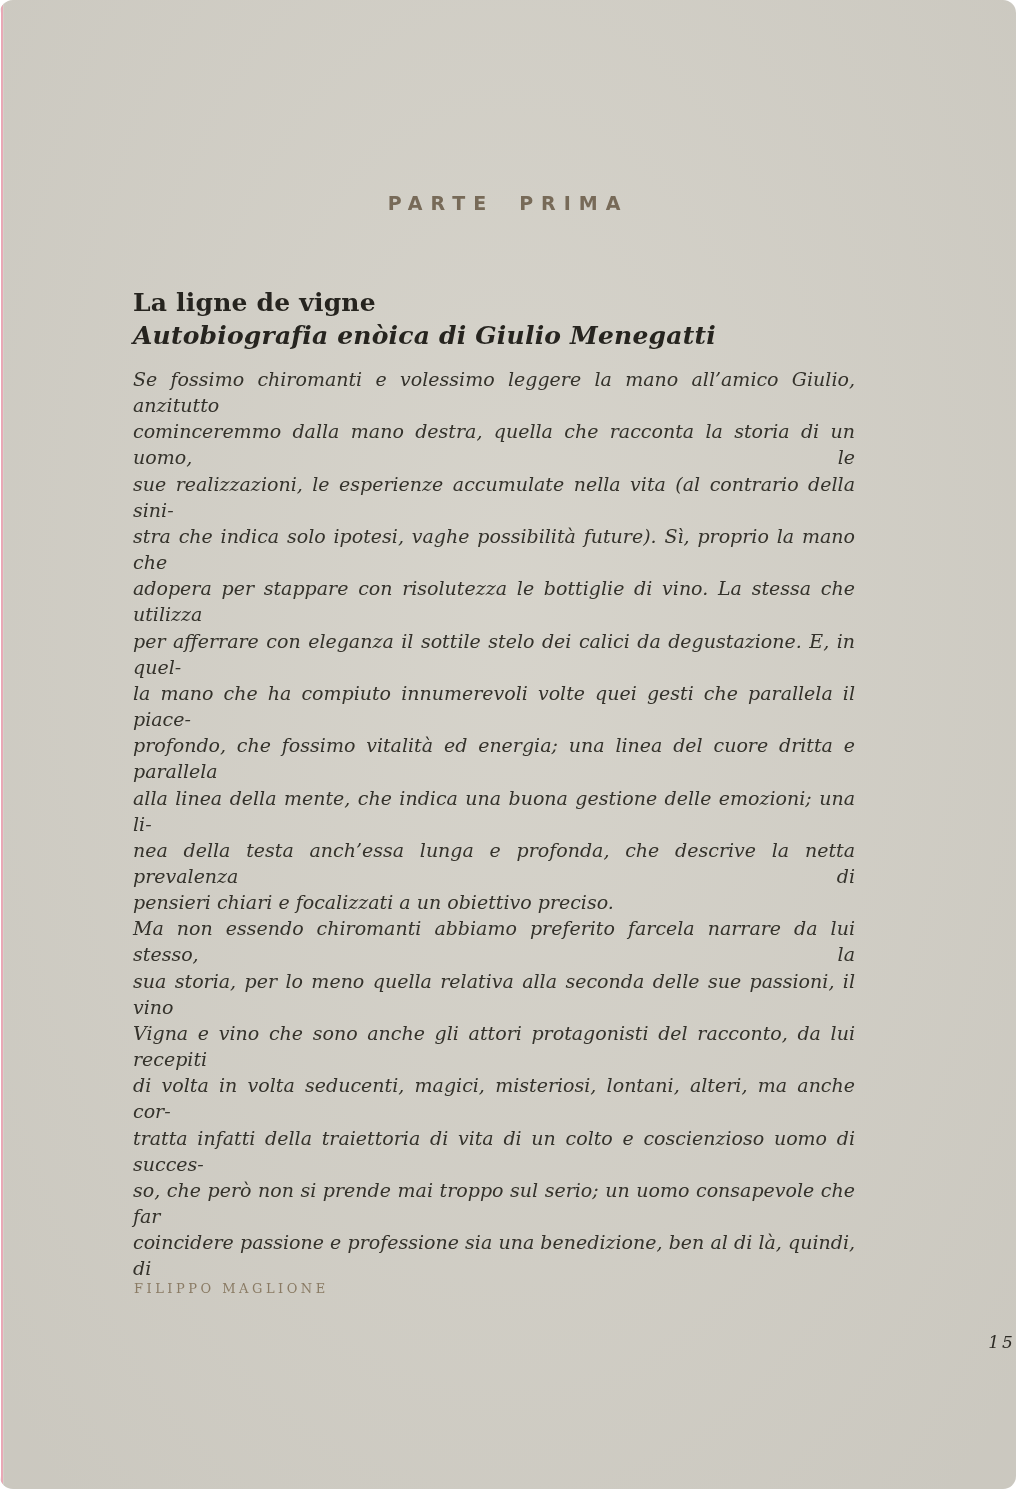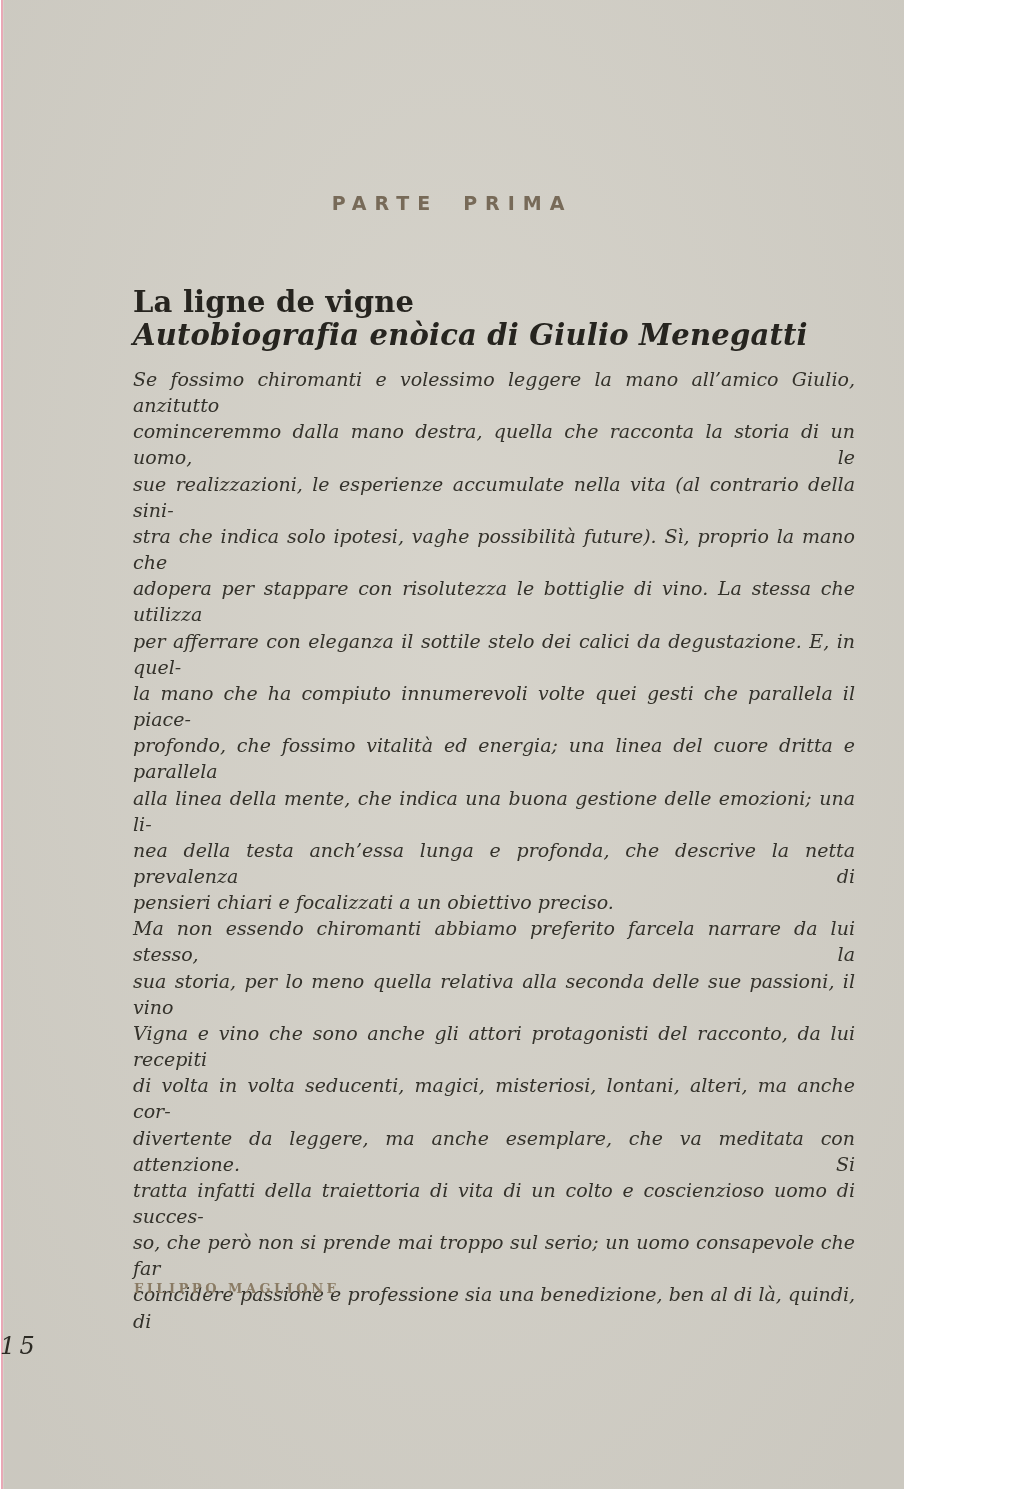--- a/index.html
+++ b/index.html
@@ -1,23 +1,24 @@
 <!DOCTYPE html>
 <html><head>
 <meta charset="utf-8">
 <style>
   html, body { margin: 0; padding: 0; }
   .page {
     position: relative;
-    width: 904px;
+    width: 1016px;
     height: 1489px;
     background: #d4d1c8;
     background-image: radial-gradient(ellipse at 50% 40%, rgba(255,255,255,0.06), rgba(0,0,0,0.045) 95%);
     overflow: hidden;
     font-family: "DejaVu Serif", serif;
+    border-radius: 13px;
   }
   .scan-edge {
     position: absolute;
     left: 0; top: 0; bottom: 0;
     width: 4px;
     background: linear-gradient(to right, #ffffff 0 1px, #e9a8b6 1px 3px, #d4d1c8 3px);
   }
   .section-heading {
     position: absolute;
     top: 192px; left: 0;
@@ -27,21 +28,21 @@
     font-weight: 700;
     font-size: 19px;
     letter-spacing: 0.42em;
     word-spacing: 0.55em;
     color: #776a58;
   }
   .title-block {
     position: absolute;
     left: 133px; top: 286px;
     color: #26241f;
-    font-size: 29px;
+    font-size: 25px;
     line-height: 33px;
     letter-spacing: 0.2px;
   }
   .book-title { font-weight: 700; font-style: normal; }
   .book-subtitle { font-weight: 700; font-style: italic; }
   .body-text {
     position: absolute;
     left: 133px; top: 366px;
     width: 722px;
     font-style: italic;
@@ -53,33 +54,33 @@
     text-align: justify;
     text-align-last: justify;
     white-space: normal;
   }
   .body-text .line.last {
     text-align-last: left;
   }
   .author-line {
     position: absolute;
     left: 134px; top: 1281px;
-    font-weight: 700;
+    font-weight: 400;
     font-style: normal;
     font-size: 13px;
     letter-spacing: 0.27em;
     color: #8a7b64;
   }
   .page-number {
     position: absolute;
     top: 1332px; left: 0;
     width: 100%;
-    text-align: left;
+    text-align: right;
     font-style: italic;
-    font-size: 24px;
+    font-size: 17px;
     letter-spacing: 0.18em;
     color: #2c2a24;
   }
 </style>
 </head>
 <body>
 
 <div class="page">
   <div class="scan-edge"></div>
 
@@ -102,21 +103,20 @@
         <div class="line">profondo, che fossimo vitalità ed energia; una linea del cuore dritta e parallela</div>
         <div class="line">alla linea della mente, che indica una buona gestione delle emozioni; una li-</div>
         <div class="line">nea della testa anch’essa lunga e profonda, che descrive la netta prevalenza di</div>
         <div class="line last">pensieri chiari e focalizzati a un obiettivo preciso.</div>
       </div>
       <div>
         <div class="line">Ma non essendo chiromanti abbiamo preferito farcela narrare da lui stesso, la</div>
         <div class="line">sua storia, per lo meno quella relativa alla seconda delle sue passioni, il vino</div>
         <div class="line">Vigna e vino che sono anche gli attori protagonisti del racconto, da lui recepiti</div>
         <div class="line">di volta in volta seducenti, magici, misteriosi, lontani, alteri, ma anche cor-</div>
-        <div class="line">divertente da leggere, ma anche esemplare, che va meditata con attenzione. Si</div>
         <div class="line">tratta infatti della traiettoria di vita di un colto e coscienzioso uomo di succes-</div>
         <div class="line">so, che però non si prende mai troppo sul serio; un uomo consapevole che far</div>
         <div class="line">coincidere passione e professione sia una benedizione, ben al di là, quindi, di</div>
       </div>
     </div>
 
   <div class="author-line">FILIPPO MAGLIONE</div>
 
   <div class="page-number">15</div>
 </div>

